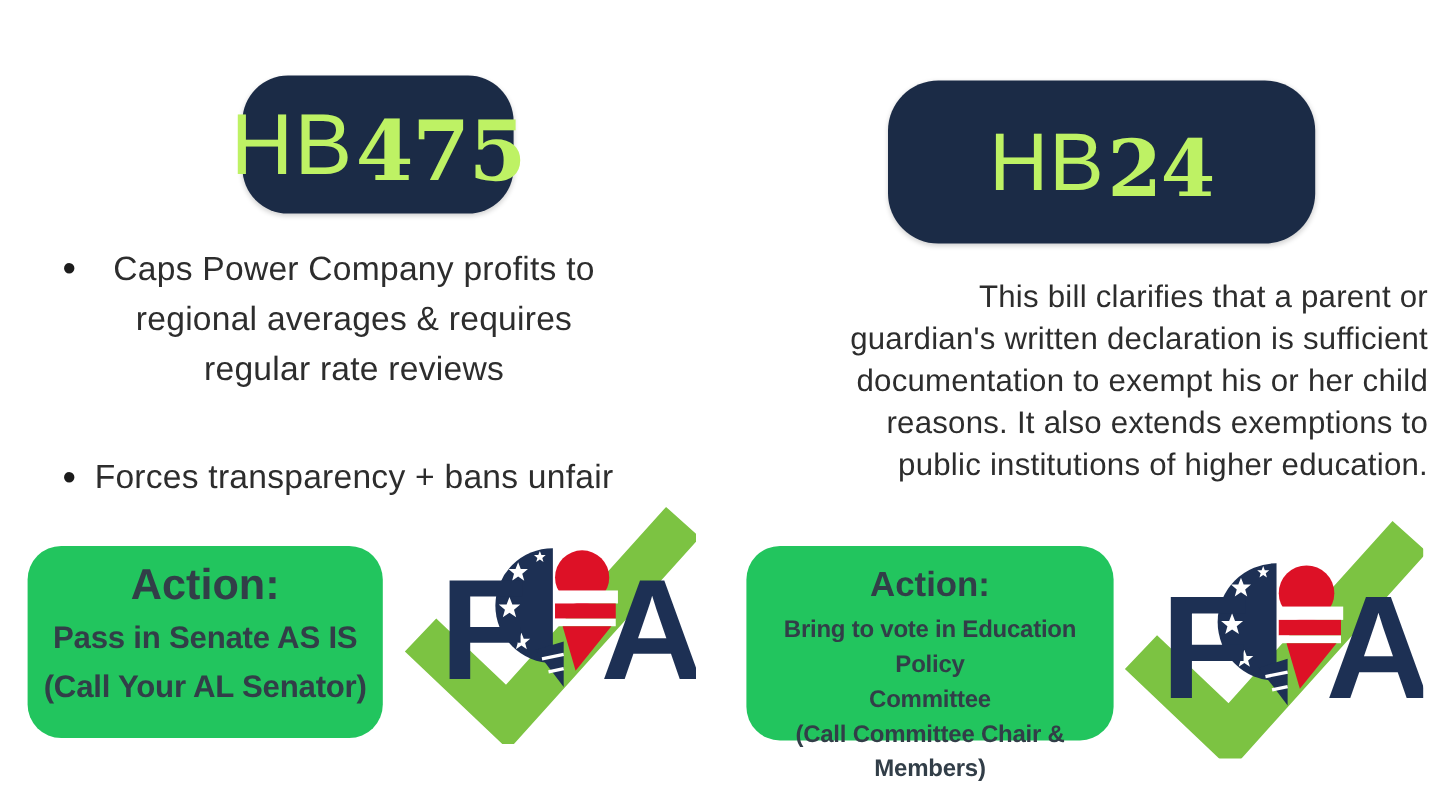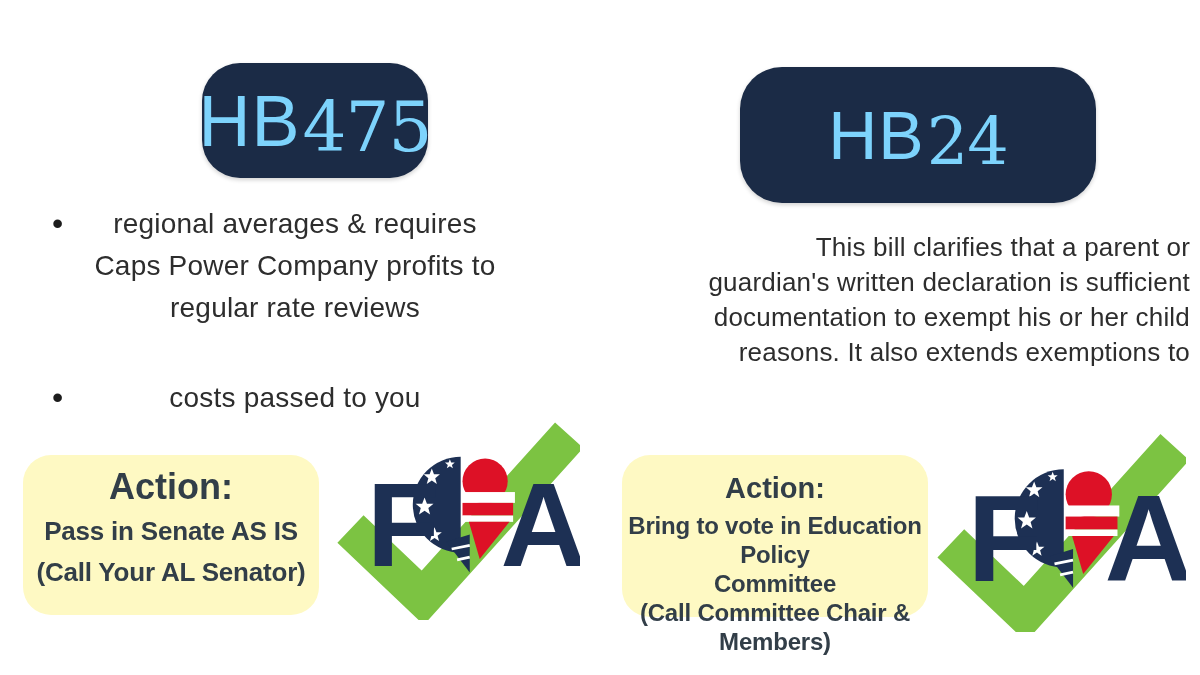--- a/index.html
+++ b/index.html
@@ -3,96 +3,97 @@
 <meta charset="utf-8">
 <style>
   html,body { margin:0; padding:0; }
   body {
     width:1200px; height:675px; position:relative; overflow:hidden;
     background:#ffffff;
     font-family:"Liberation Sans", sans-serif;
   }
   
   .badge {
-    position:absolute; background:#1b2b46; color:#7dd3fc;
+    position:absolute; background:#1b2b46; color:#bef264;
     display:flex; align-items:center; justify-content:center;
     box-shadow:0 2px 4px rgba(0,0,0,0.18);
   }
   .badge-left  { left:202px; top:63px;  width:226px; height:115px; border-radius:38px; font-size:72px; }
   .badge-right { left:740px; top:67px;  width:356px; height:136px; border-radius:42px; font-size:68px; }
   .badge .prefix { font-weight:400; letter-spacing:1px; }
   .badge .num {
-    font-family:"DejaVu Serif", serif; font-weight:400;
+    font-family:"DejaVu Serif", serif; font-weight:700;
     font-size:0.96em; position:relative; top:0.09em; margin-left:2px; letter-spacing:-1px;
   }
   
   .bullets { position:absolute; left:30px; top:203px; width:530px; color:#2d2d2d; }
   .bullet  { position:relative; }
   .bullet + .bullet { margin-top:48px; }
   .bullet .dot { position:absolute; left:22px; top:2px; font-size:32px; color:#1c1c1c; }
   .bullet-line { text-align:center; font-size:28px; line-height:42px; letter-spacing:0.2px; }
   
   .description { position:absolute; left:610px; top:230px; width:580px; color:#2d2d2d; }
   .desc-line { text-align:right; font-size:26px; line-height:35px; letter-spacing:0.2px; }
   
   .action {
-    position:absolute; background:#fef9c3; border-radius:28px;
+    position:absolute; background:#22c55e; border-radius:28px;
     text-align:center; color:#323e48;
   }
   .action-left  { left:23px;  top:455px; width:296px; height:160px; padding-top:8px;  box-sizing:border-box; }
   .action-right { left:622px; top:455px; width:306px; height:162px; padding-top:14px; box-sizing:border-box; }
   .action-heading { font-weight:700; }
   .action-left  .action-heading { font-size:36px; line-height:48px; }
   .action-right .action-heading { font-size:29px; line-height:38px; margin-bottom:4px; }
   .action-line { font-weight:700; }
   .action-left  .action-line { font-size:26px; line-height:41px; letter-spacing:-0.2px; }
-  .action-right .action-line { font-size:24px; line-height:29px; letter-spacing:-0.2px; }
+  .action-right .action-line { font-size:20px; line-height:29px; letter-spacing:-0.2px; }
   
   .logo { position:absolute; }
   .logo-left  { left:336px; top:412px; width:244px; height:208px; }
   .logo-right { left:936px; top:428px; width:250px; height:204px; }
   .logo svg { width:100%; height:100%; display:block; }
 </style>
 </head>
 <body>
 
 <div class="badge badge-left">
   <span class="prefix">HB</span>
     <span class="num">475</span>
 </div>
 
 <div class="bullets">
   <div class="bullet">
     <span class="dot">•</span>
+    <div class="bullet-line">Caps Power Company profits to</div>
     <div class="bullet-line">regional averages &amp; requires</div>
-    <div class="bullet-line">Caps Power Company profits to</div>
     <div class="bullet-line">regular rate reviews</div>
   </div>
   <div class="bullet">
     <span class="dot">•</span>
-    <div class="bullet-line">costs passed to you</div>
+    <div class="bullet-line">Forces transparency + bans unfair</div>
   </div>
 </div>
 
 <div class="action action-left">
   <div class="action-heading">Action:</div>
   <div class="action-line">Pass in Senate AS IS</div>
   <div class="action-line">(Call Your AL Senator)</div>
 </div>
 
 <div class="badge badge-right">
   <span class="prefix">HB</span>
     <span class="num">24</span>
 </div>
 
 <div class="description">
   <div class="desc-line">This bill clarifies that a parent or</div>
   <div class="desc-line">guardian's written declaration is sufficient</div>
   <div class="desc-line">documentation to exempt his or her child</div>
   <div class="desc-line">reasons. It also extends exemptions to</div>
+  <div class="desc-line">public institutions of higher education.</div>
 </div>
 
 <div class="action action-right">
   <div class="action-heading">Action:</div>
   <div class="action-line">Bring to vote in Education Policy</div>
   <div class="action-line">Committee</div>
   <div class="action-line">(Call Committee Chair &amp; Members)</div>
 </div>
 
 <div class="logo logo-left">

